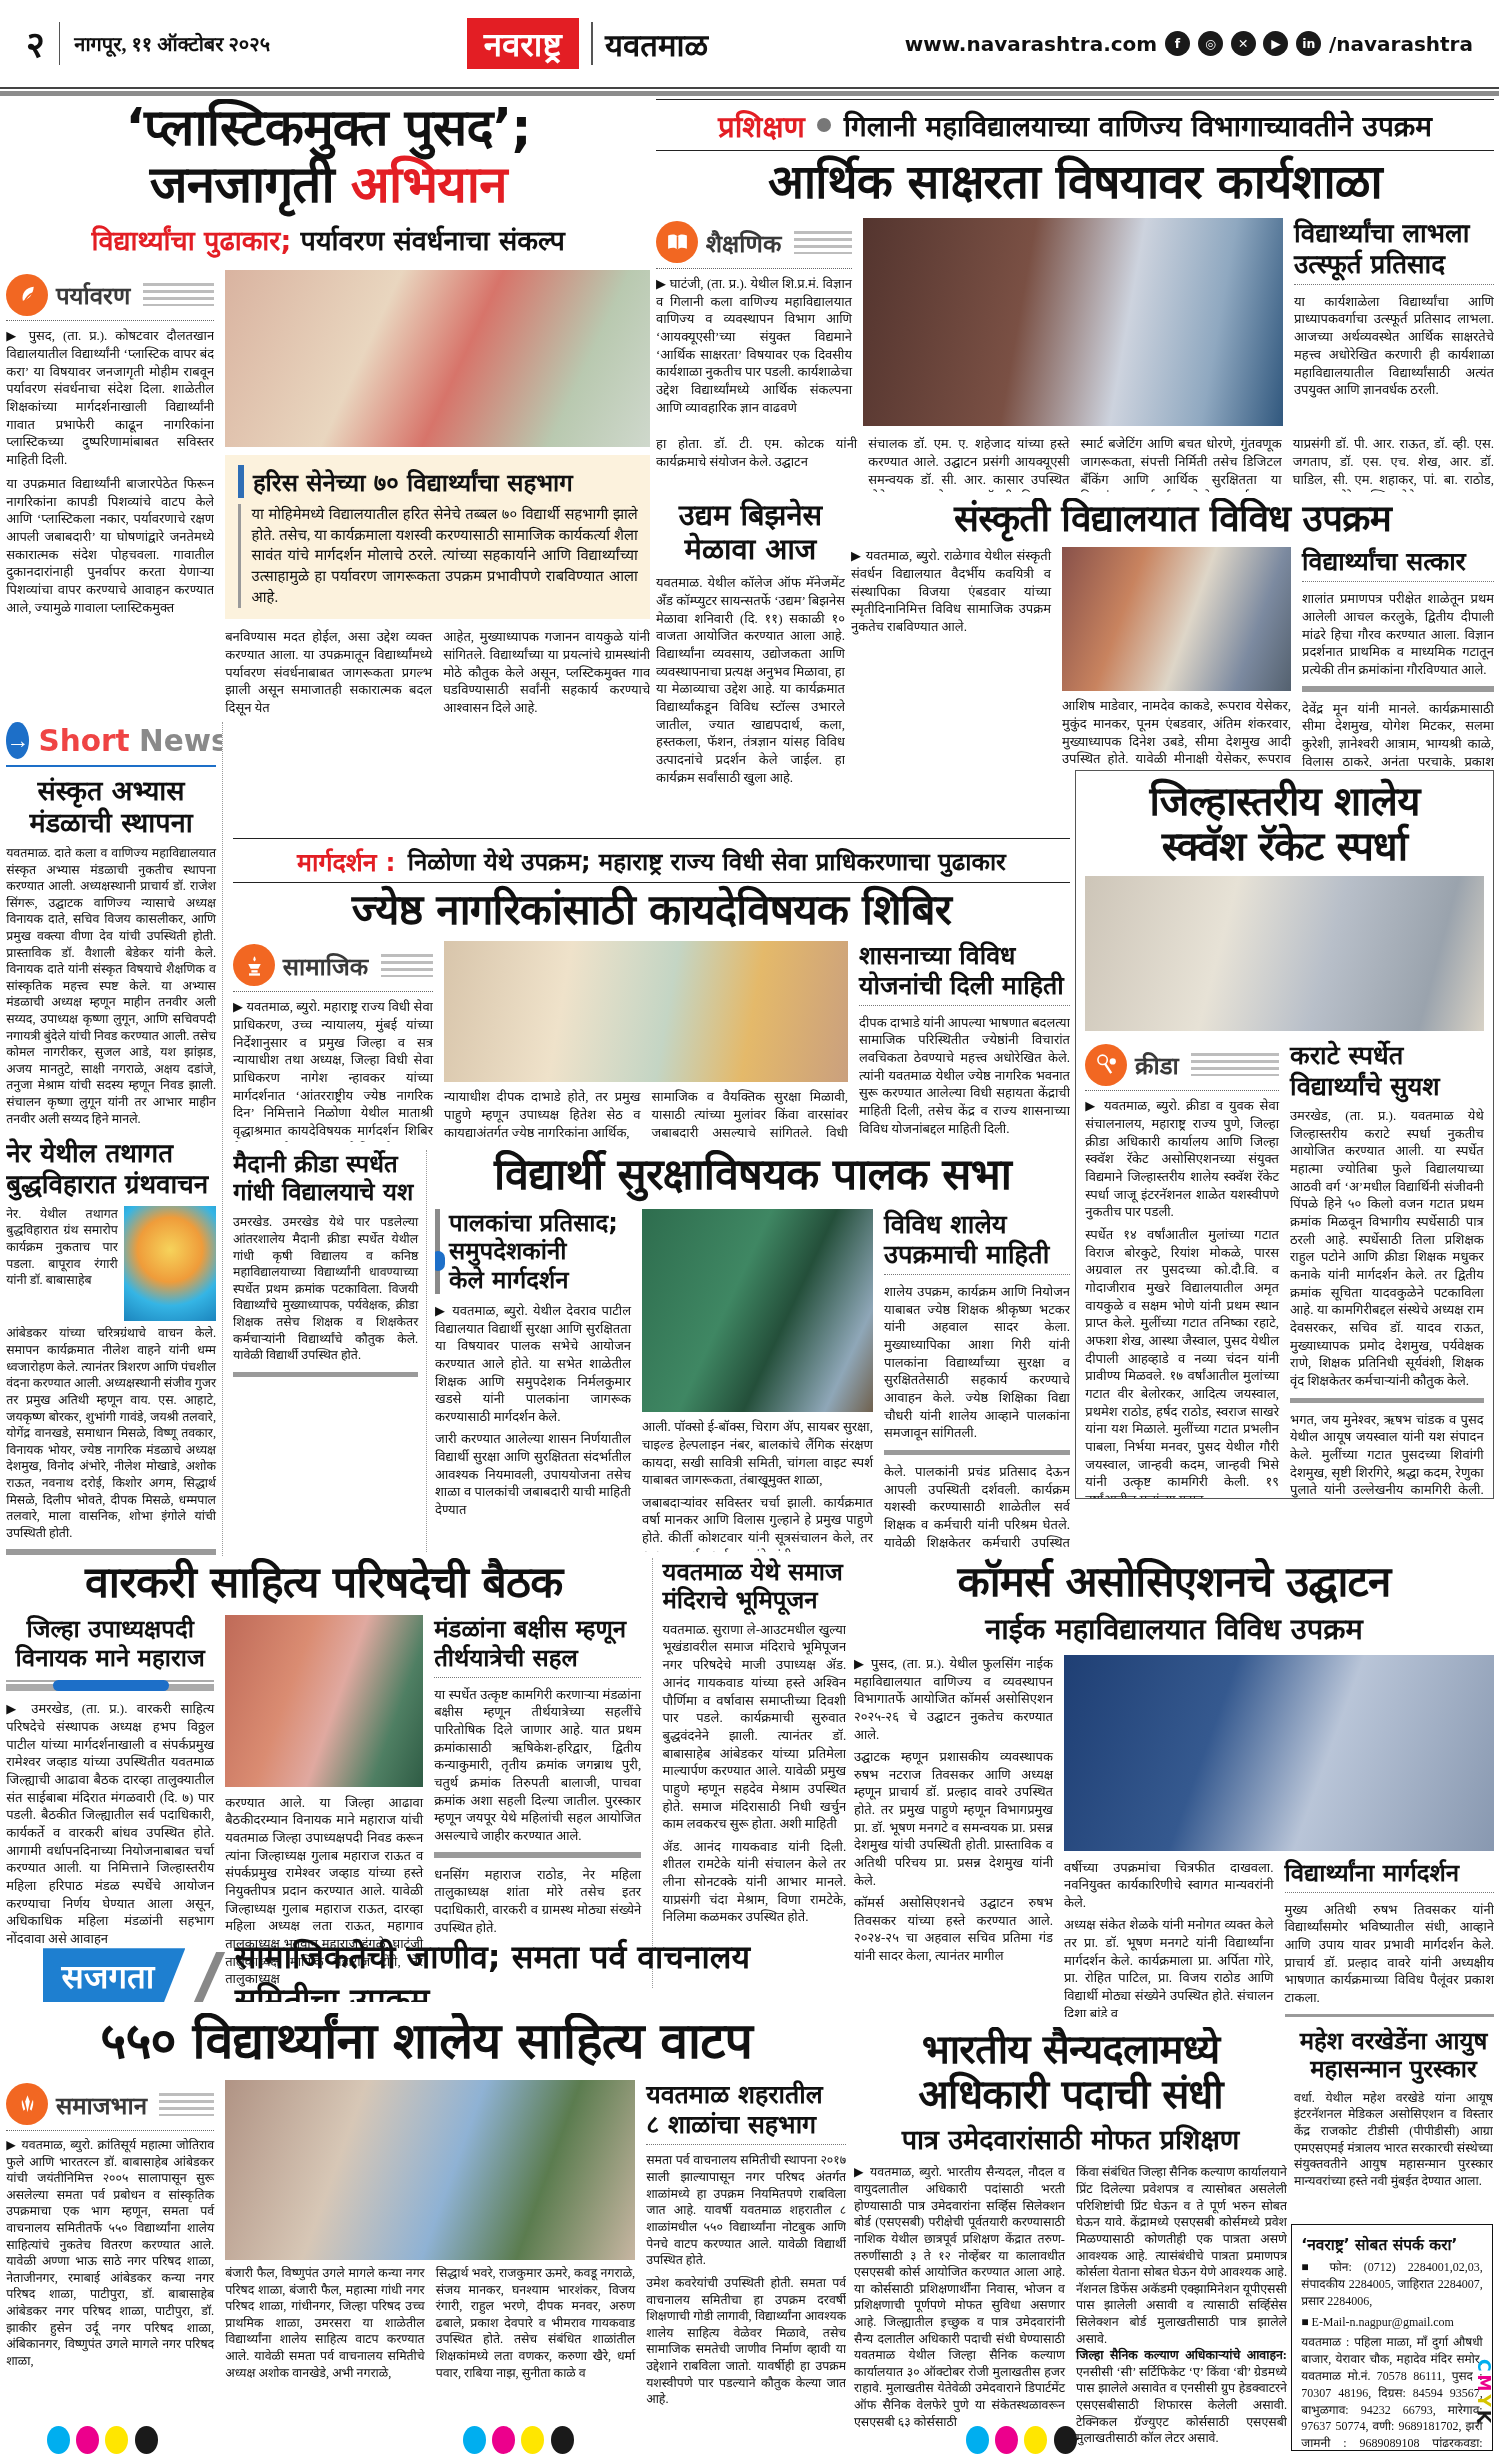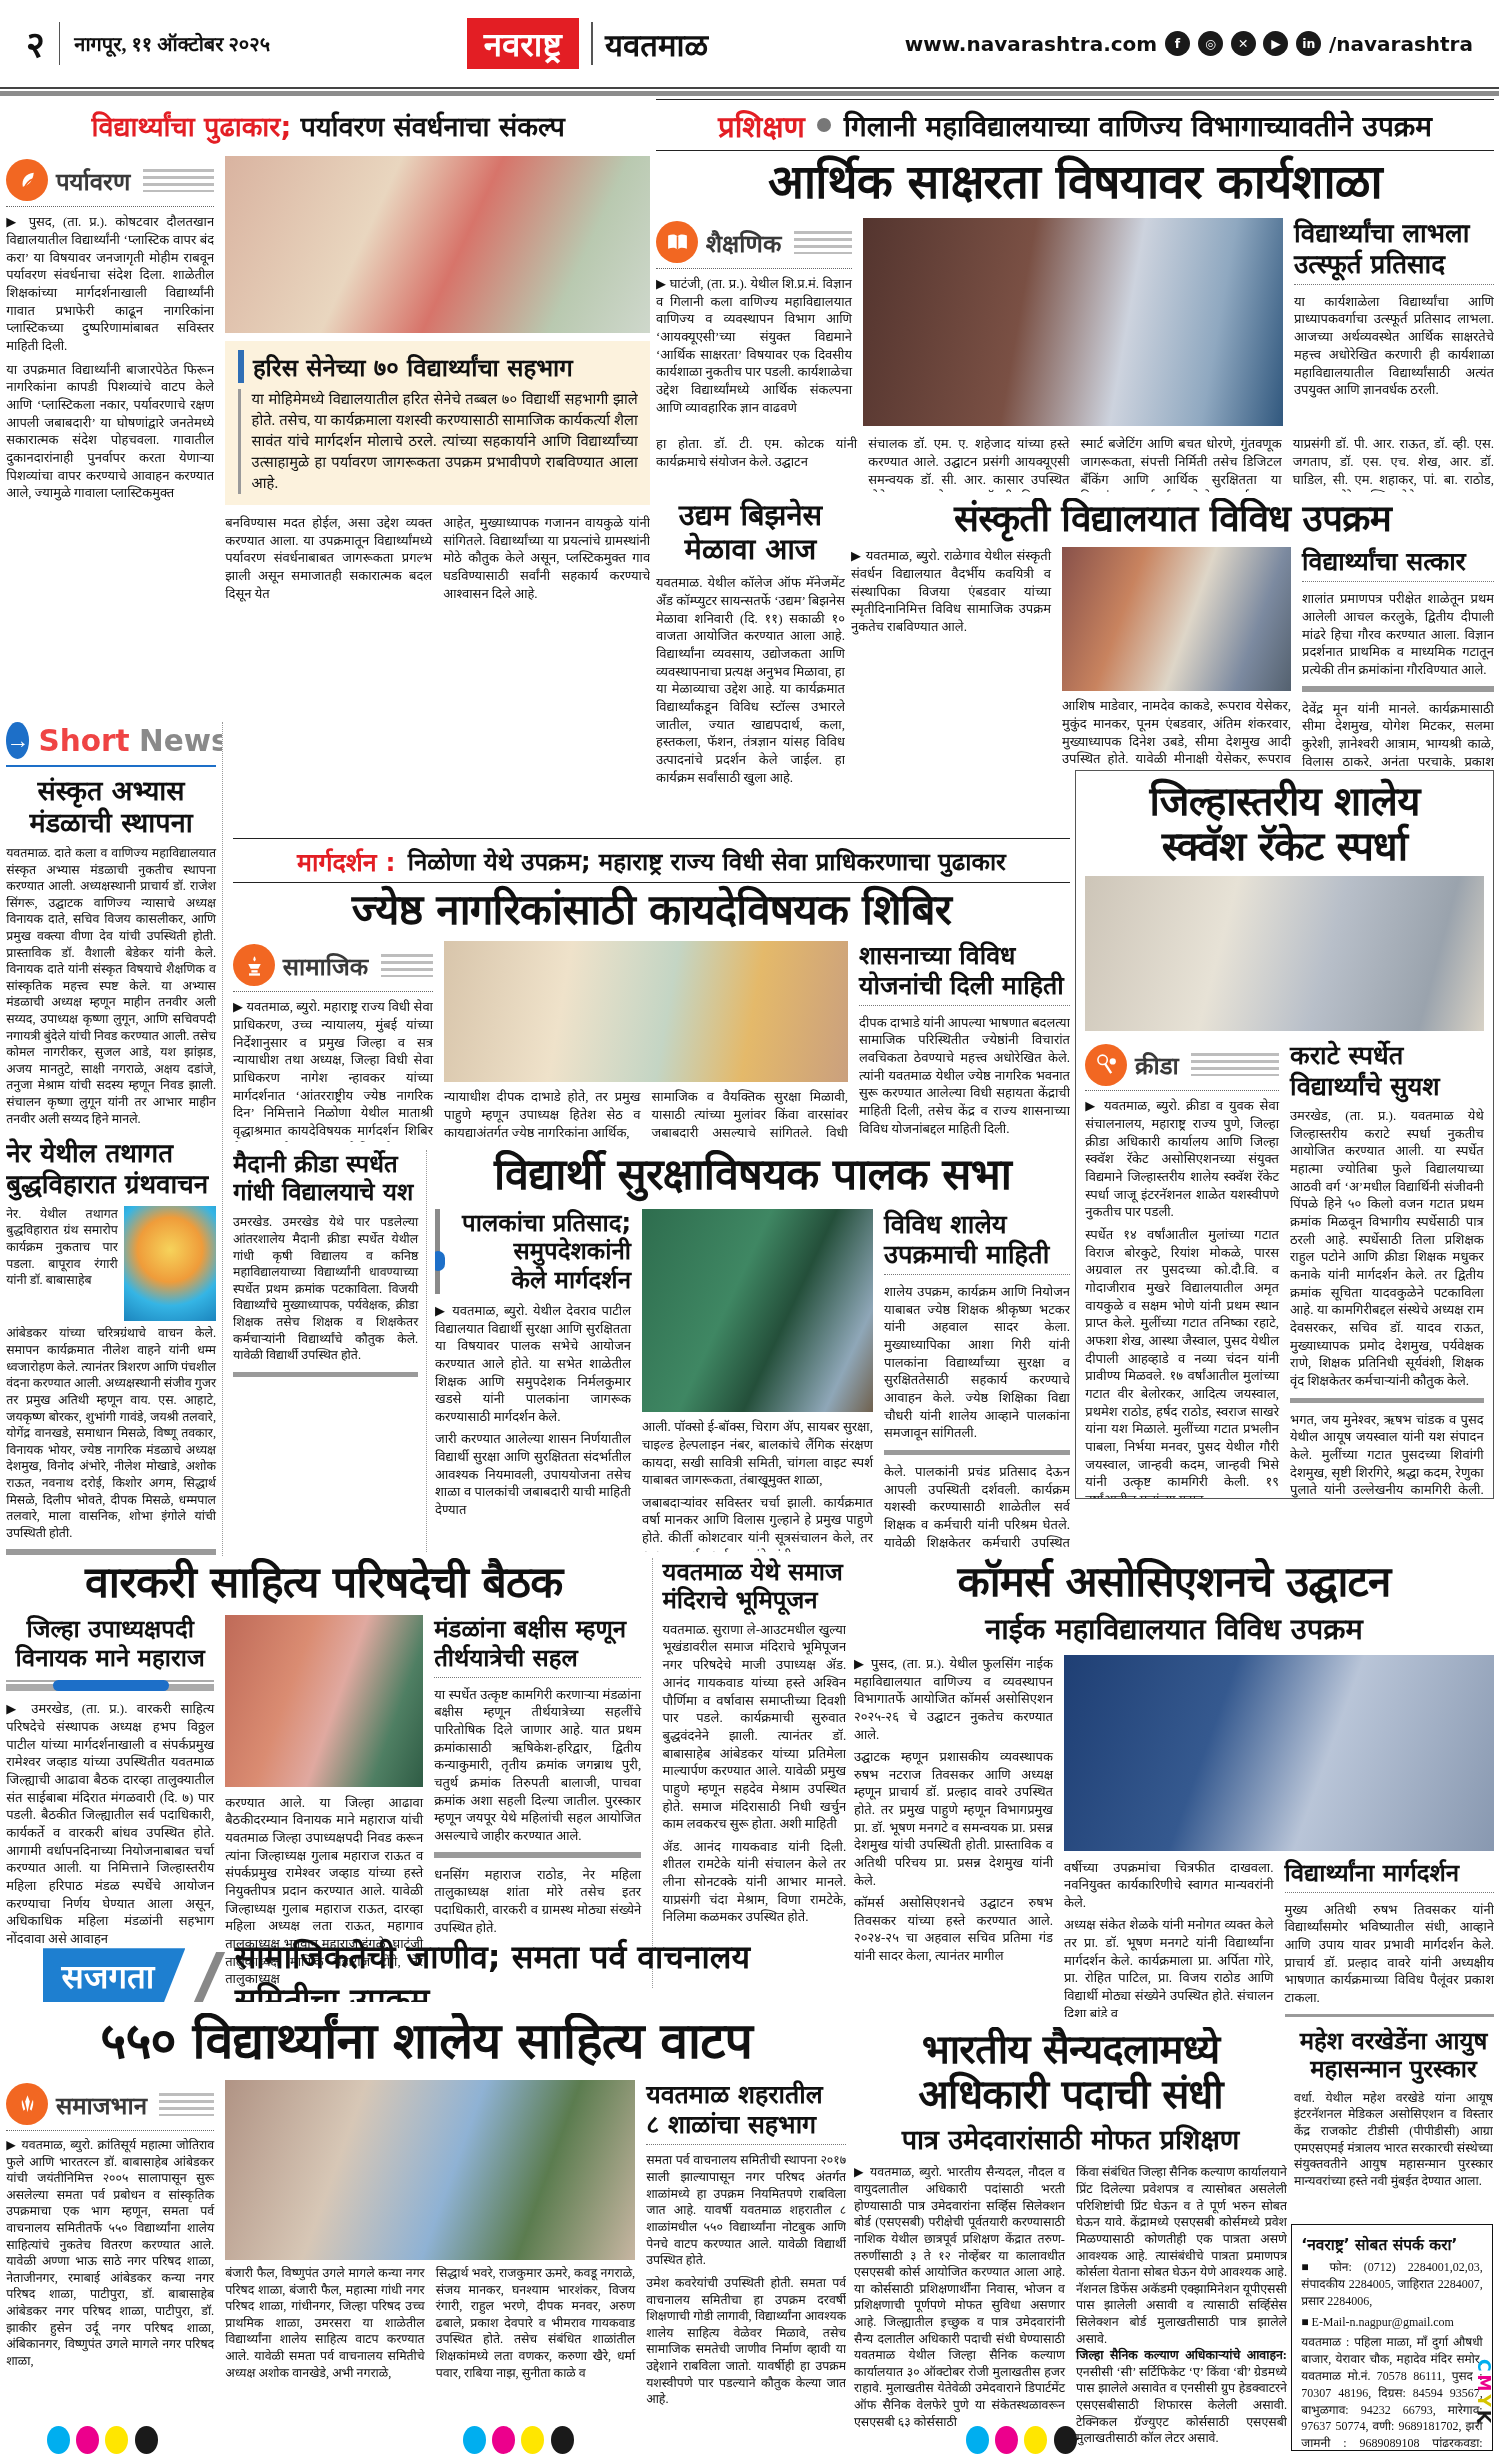--- a/index.html
+++ b/index.html
@@ -106,20 +106,24 @@
       <span class="soc">✕</span>
       <span class="soc">▶</span>
       <span class="soc">in</span>
       <span>/navarashtra</span>
     </div>
   </div>
   <div class="hdr-rule1"></div>
   <div class="hdr-rule2"></div>
 
   <section class="abs" style="left:6.2px; top:99px; width:644px; height:731px;">
+    <div class="hl-xxl" style="font-size:51px;">
+      <div>‘प्लास्टिकमुक्त पुसद’;</div>
+      <div><span>जनजागृती </span><span class="red">अभियान</span></div>
+    </div>
     <div class="center" style="font-family:'DejaVu Sans',sans-serif; font-weight:bold; font-size:27px; margin-top:7.8px;">
       <span class="red">विद्यार्थ्यांचा पुढाकार;</span><span> पर्यावरण संवर्धनाचा संकल्प</span>
     </div>
     <div class="row" style="margin-top:12.4px;">
       <div style="width:208px; max-height:388px; overflow:hidden;">
         <div class="badge">
           <span class="badge-ic">
             <svg viewBox="0 0 32 32">
                 <path d="M10 24 C8 14 14 7 24 6 C23 16 18 22 10 24 Z" fill="#fff"></path>
                 <path d="M12 26 C14 20 18 16 23 14" stroke="#f26722" stroke-width="2" fill="none"></path>
@@ -319,21 +323,21 @@
     <p class="body-s" style="margin-top:7.8px;">उमरखेड. उमरखेड येथे पार पडलेल्या आंतरशालेय मैदानी क्रीडा स्पर्धेत येथील गांधी कृषी विद्यालय व कनिष्ठ महाविद्यालयाच्या विद्यार्थ्यांनी धावण्याच्या स्पर्धेत प्रथम क्रमांक पटकाविला. विजयी विद्यार्थ्यांचे मुख्याध्यापक, पर्यवेक्षक, क्रीडा शिक्षक तसेच शिक्षक व शिक्षकेतर कर्मचाऱ्यांनी विद्यार्थ्यांचे कौतुक केले. यावेळी विद्यार्थी उपस्थित होते.</p>
     <div class="gbar"></div>
   </section>
 
   <section class="abs" style="left:435px; top:1150px; width:635px; height:402px;">
     <div class="hl-xxl" style="font-size:43px;">विद्यार्थी सुरक्षाविषयक पालक सभा</div>
     <div class="row" style="margin-top:11px;">
       <div style="width:196px;">
         <div class="blue-accent">
           <span class="bdot"></span>
-          <div class="sub-hl" style="font-size:24px;text-align:right;">
+          <div class="sub-hl" style="font-size:24px;">
             <div>पालकांचा प्रतिसाद;</div>
             <div>समुपदेशकांनी</div>
             <div>केले मार्गदर्शन</div>
           </div>
         </div>
         <p class="body-t">▶ यवतमाळ, ब्युरो. येथील देवराव पाटील विद्यालयात विद्यार्थी सुरक्षा आणि सुरक्षितता या विषयावर पालक सभेचे आयोजन करण्यात आले होते. या सभेत शाळेतील शिक्षक आणि समुपदेशक निर्मलकुमार खडसे यांनी पालकांना जागरूक करण्यासाठी मार्गदर्शन केले.</p>
         <p class="body-t" style="margin-top:4.7px;">जारी करण्यात आलेल्या शासन निर्णयातील विद्यार्थी सुरक्षा आणि सुरक्षितता संदर्भातील आवश्यक नियमावली, उपाययोजना तसेच शाळा व पालकांची जबाबदारी याची माहिती देण्यात</p>
       </div>
       <div style="width:231px;">
         <div class="photo" style="height:203px; background:linear-gradient(115deg,#2e6d4e 0%,#3f8763 40%,#244f3a 60%,#8fa7b8 85%,#70614e 100%);"></div>

